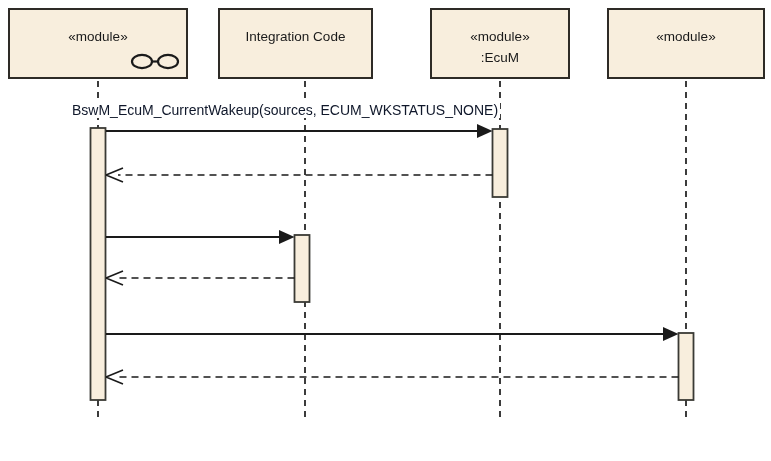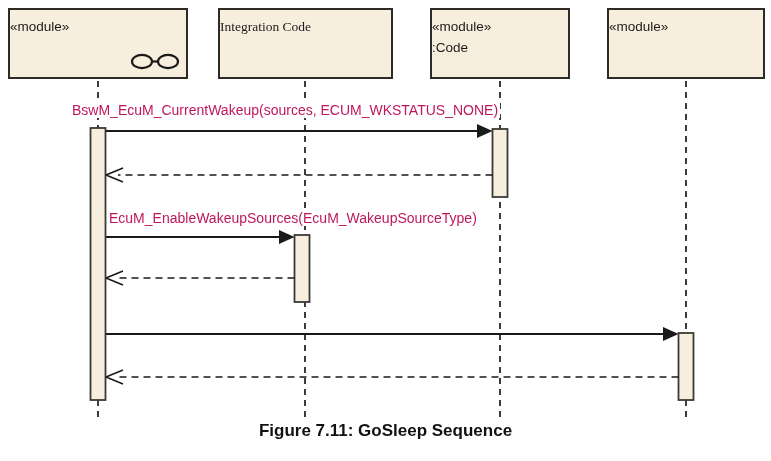--- a/index.html
+++ b/index.html
@@ -3,27 +3,27 @@
 <meta charset="utf-8">
 <style>
   html,body{margin:0;padding:0;background:#ffffff;}
   #canvas{
     position:relative;width:771px;height:461px;background:#ffffff;overflow:hidden;
     font-family:"Liberation Sans","DejaVu Sans",sans-serif;color:#1a1a1a;
   }
   .headbox{
     position:absolute;box-sizing:border-box;top:8px;height:71px;
     background:#f8eedd;border:2px solid #2e2b26;
-    font-size:13.5px;padding-top:6px;
+    text-align:center;font-size:13.5px;padding-top:16px;
   }
   .headbox .stype,.headbox .lname{display:block;line-height:21px;}
   svg.overlay{position:absolute;left:0;top:0;width:771px;height:461px;}
   .msg-label{
     position:absolute;white-space:nowrap;font-size:14px;line-height:15px;
-    background:#ffffff;padding:0 2px;color:#be185d;
+    background:#ffffff;padding:0 2px;color:#0f172a;
   }
   .caption{
     position:absolute;left:0;top:421px;width:771px;text-align:center;
     font-size:17px;font-weight:bold;color:#111111;
   }
   .icon-wrap{position:absolute;right:6px;bottom:7px;width:50px;height:17px;}
 </style>
 </head>
 <body>
 
@@ -76,32 +76,30 @@
     <span class="stype">«module»</span>
     <span class="icon-wrap">
       <svg width="50" height="17" viewBox="0 0 50 17">
         <ellipse cx="12" cy="8.5" rx="10" ry="6.6" fill="none" stroke="#1a1a1a" stroke-width="2.2"></ellipse>
         <line x1="22" y1="8.5" x2="28" y2="8.5" stroke="#1a1a1a" stroke-width="2.2"></line>
         <ellipse cx="38" cy="8.5" rx="10" ry="6.6" fill="none" stroke="#1a1a1a" stroke-width="2.2"></ellipse>
       </svg>
     </span>
   </div>
 
-  <div class="headbox" style="left:218px;width:175px;font-family:Liberation Serif, serif;">
+  <div class="headbox" style="left:218px;width:155px;">
     <span class="stype"></span>
     <span class="lname">Integration Code</span>
   </div>
 
   <div class="headbox" style="left:430px;width:140px;">
     <span class="stype">«module»</span>
-    <span class="lname">:Code</span>
+    <span class="lname">:EcuM</span>
   </div>
 
   <div class="headbox" style="left:607px;width:158px;">
     <span class="stype">«module»</span>
   </div>
 
   <div class="msg-label" style="left:70px;top:103px;">BswM_EcuM_CurrentWakeup(sources, ECUM_WKSTATUS_NONE)</div>
-  <div class="msg-label" style="left:107px;top:211px;">EcuM_EnableWakeupSources(EcuM_WakeupSourceType)</div>
 
-  <div class="caption">Figure 7.11: GoSleep Sequence</div>
 
 </div>
 
 </body></html>

